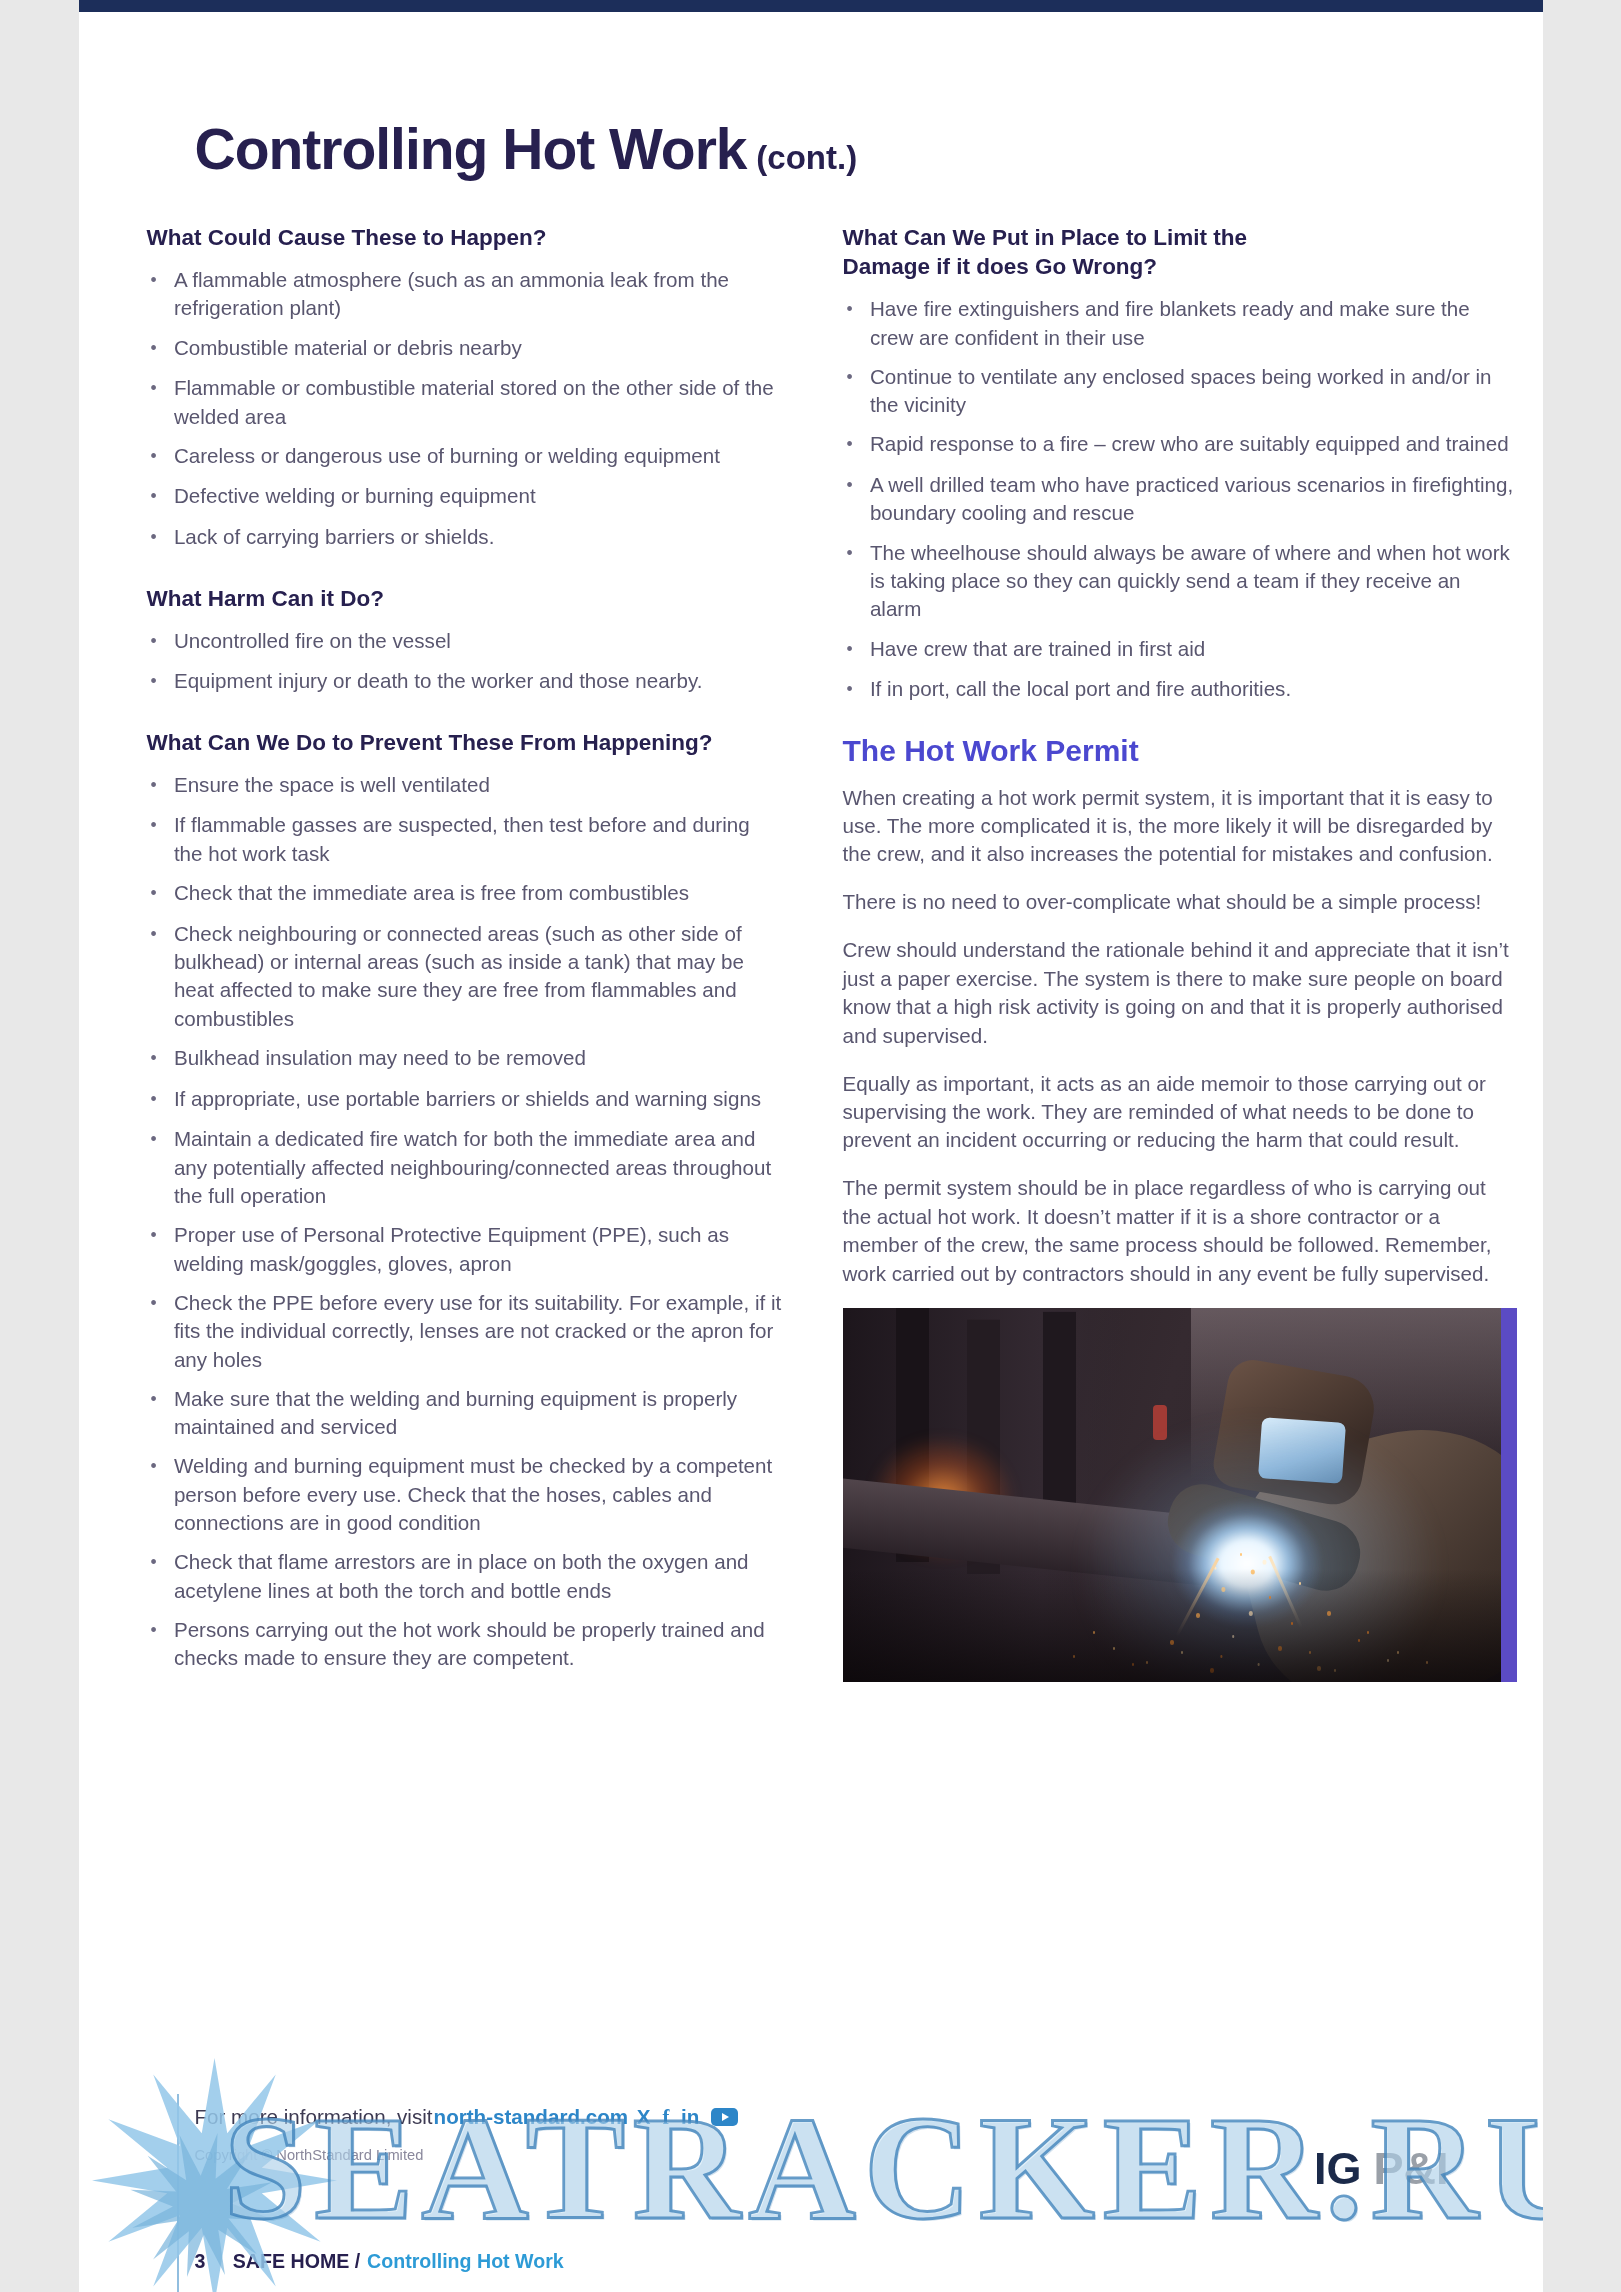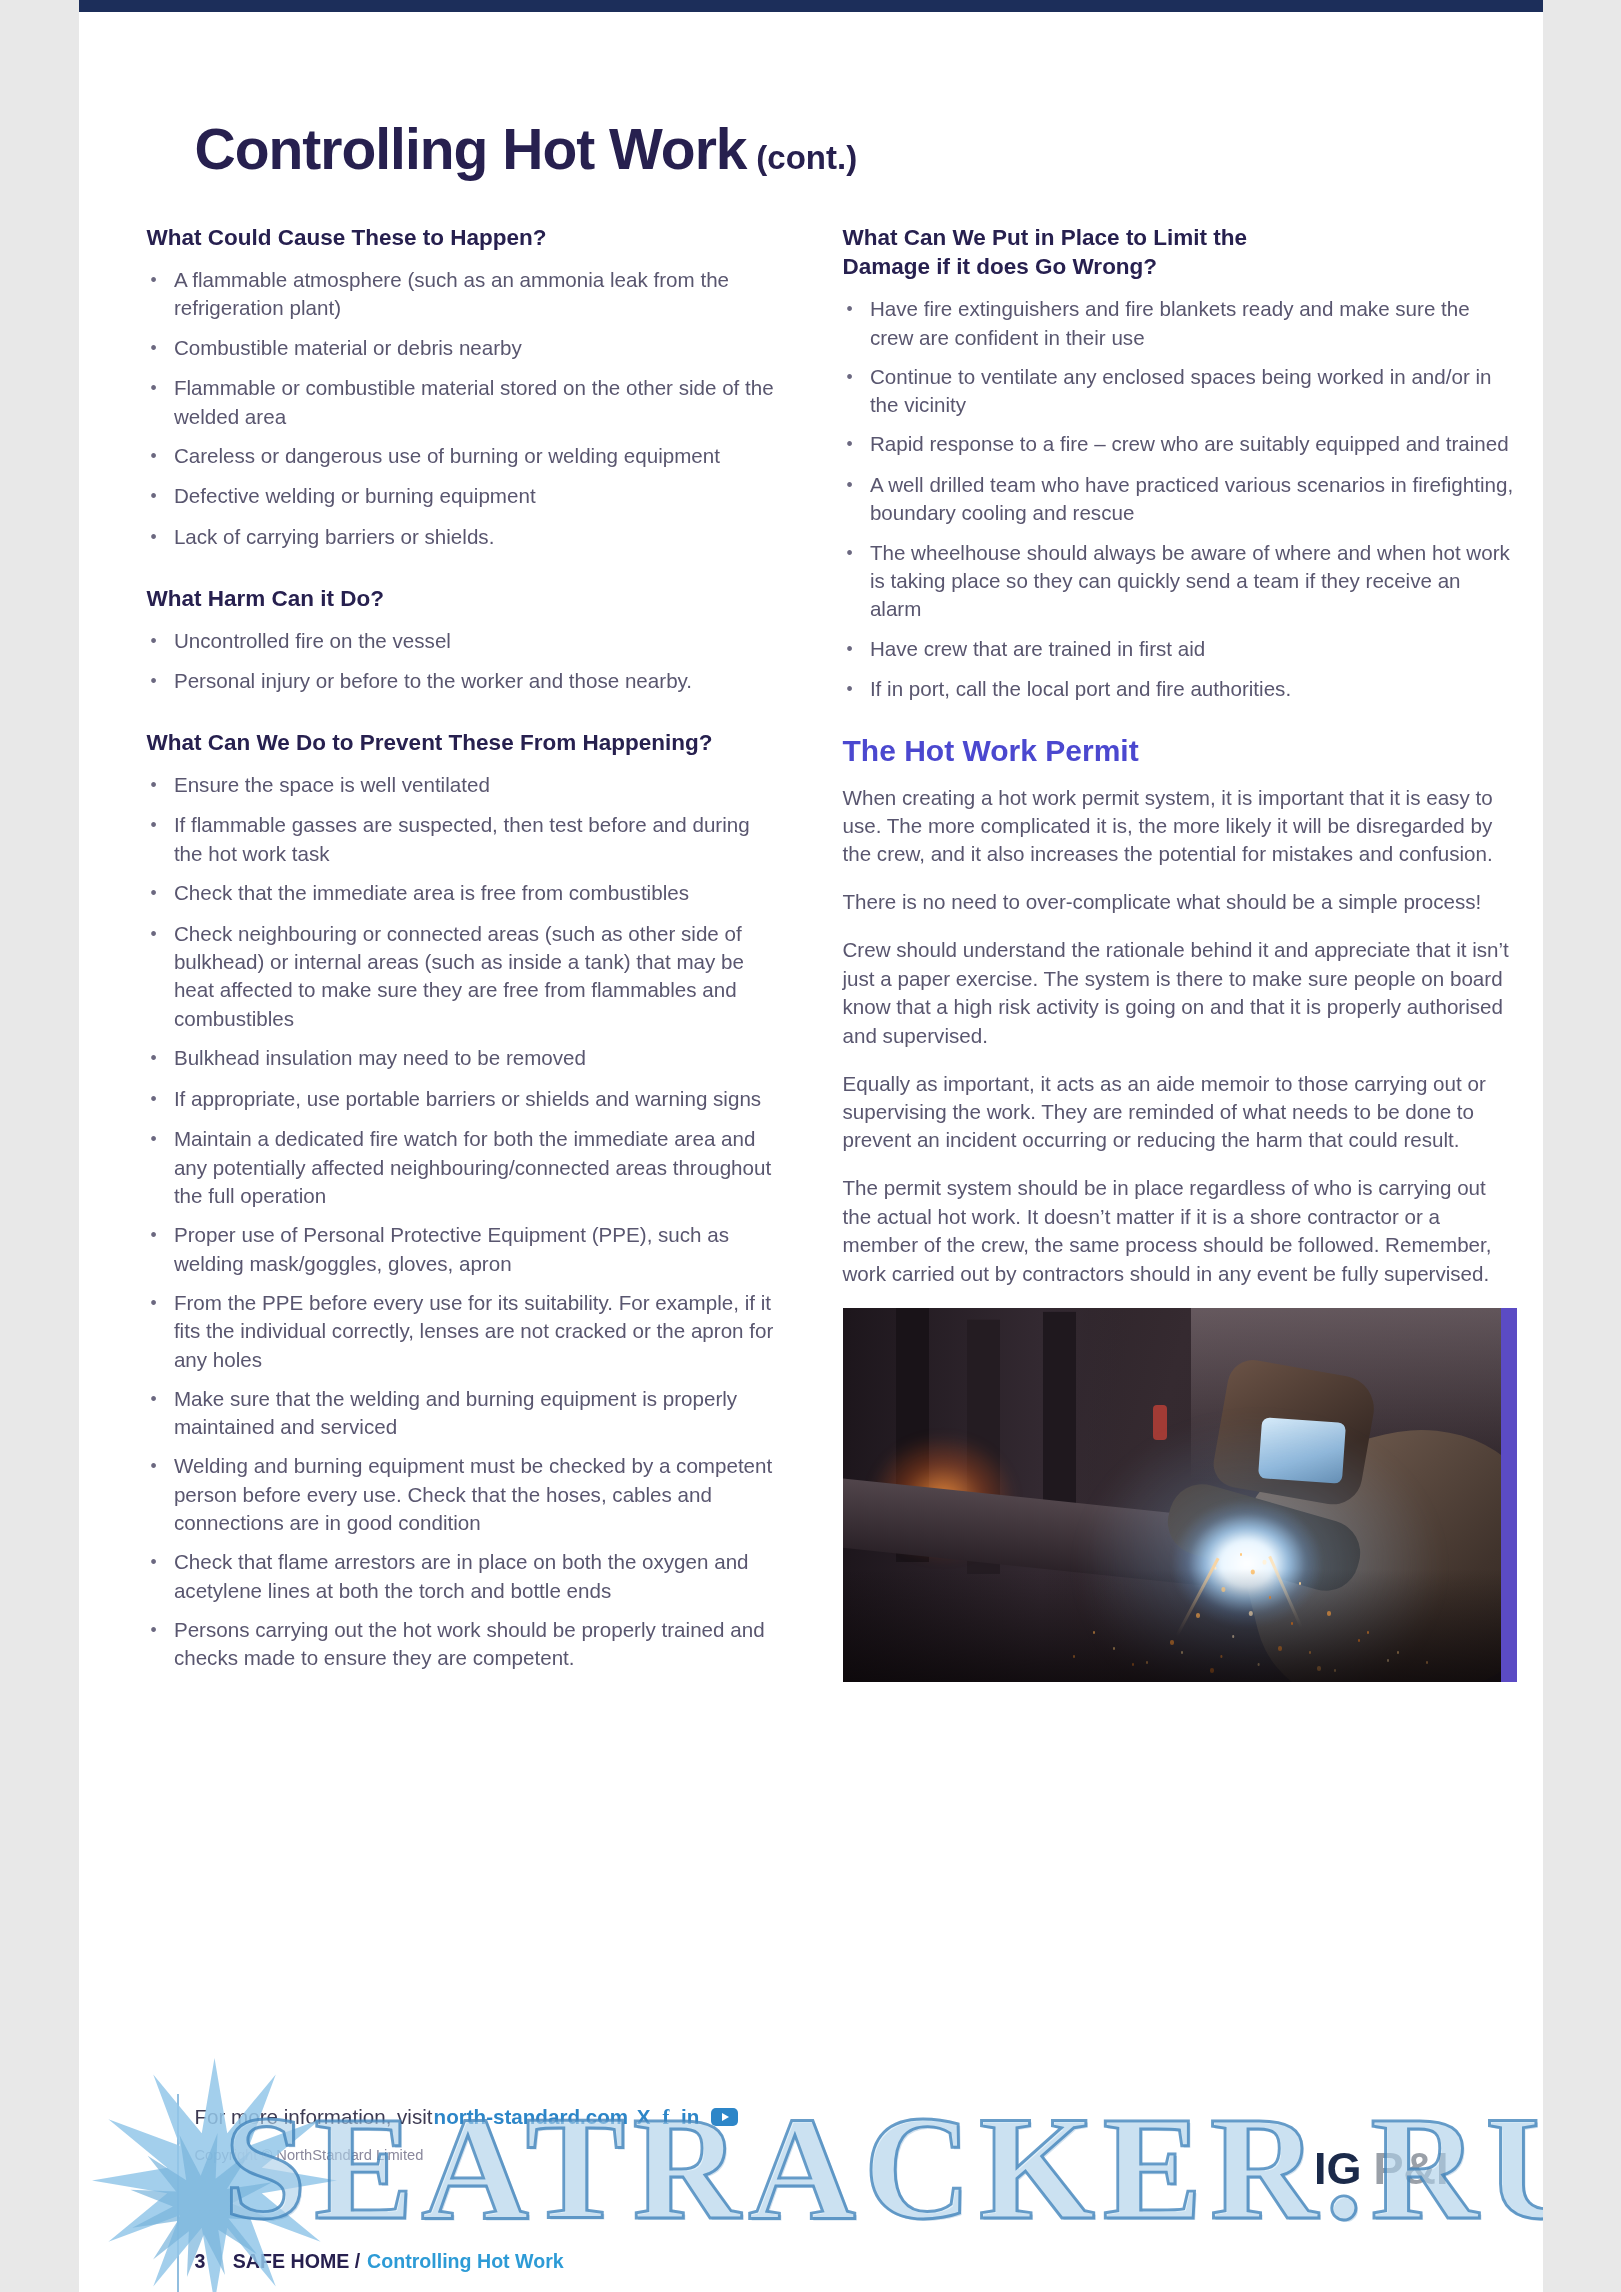--- a/index.html
+++ b/index.html
@@ -241,21 +241,21 @@
           </ul>
       </section>
       <section>
         <h3 class="sec-heading">What Harm Can it Do?</h3>
         <ul class="bullets">
 
         <li>
               <span>Uncontrolled fire on the vessel</span>
             </li>
             <li>
-              <span>Personal injury or before to the worker and those nearby.</span>
+              <span>Equipment injury or death to the worker and those nearby.</span>
             </li>
           </ul>
       </section>
       <section>
         <h3 class="sec-heading">What Can We Do to Prevent These From Happening?</h3>
         <ul class="bullets">
 
         <li>
               <span>Ensure the space is well ventilated</span>
             </li>
@@ -274,21 +274,21 @@
             <li>
               <span>If appropriate, use portable barriers or shields and warning signs</span>
             </li>
             <li>
               <span>Maintain a dedicated fire watch for both the immediate area and any potentially affected neighbouring/connected areas throughout the full operation</span>
             </li>
             <li>
               <span>Proper use of Personal Protective Equipment (PPE), such as welding mask/goggles, gloves, apron</span>
             </li>
             <li>
-              <span>From the PPE before every use for its suitability. For example, if it fits the individual correctly, lenses are not cracked or the apron for any holes</span>
+              <span>Check the PPE before every use for its suitability. For example, if it fits the individual correctly, lenses are not cracked or the apron for any holes</span>
             </li>
             <li>
               <span>Make sure that the welding and burning equipment is properly maintained and serviced</span>
             </li>
             <li>
               <span>Welding and burning equipment must be checked by a competent person before every use. Check that the hoses, cables and connections are in good condition</span>
             </li>
             <li>
               <span>Check that flame arrestors are in place on both the oxygen and acetylene lines at both the torch and bottle ends</span>
             </li>

